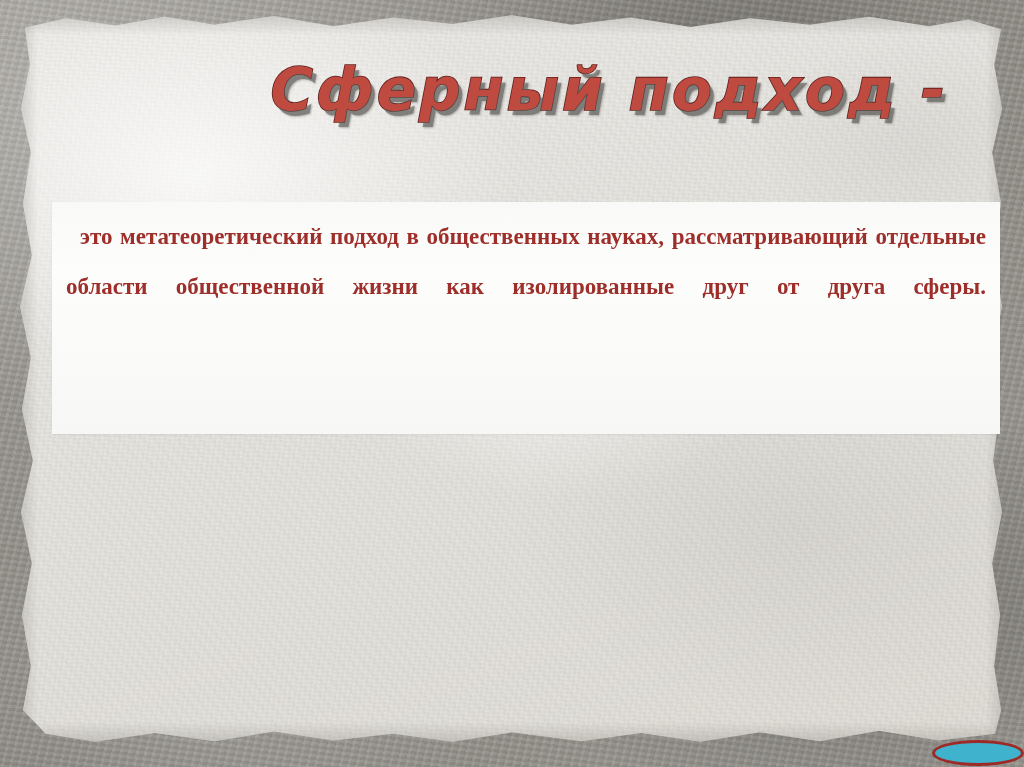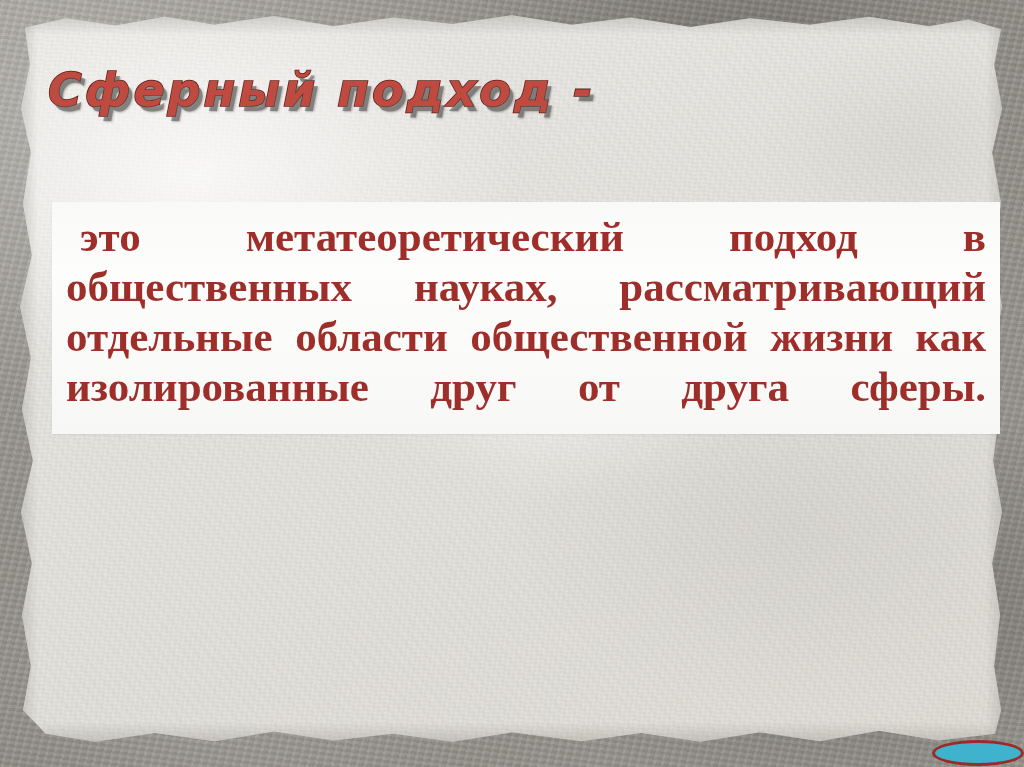--- a/index.html
+++ b/index.html
@@ -96,32 +96,33 @@
   }
 
   
   #title {
     position: absolute;
     left: 48px;
     top: 60px;
     width: 900px;
     height: 64px;
     font-family: "DejaVu Sans", sans-serif;
-    font-size: 46px;
+    font-size: 58px;
     font-weight: bold;
     font-style: italic;
     letter-spacing: 3px;
     line-height: 60px;
     white-space: nowrap;
     color: #bf4a40;
     -webkit-text-stroke: 1.6px #5d1f1c;
     paint-order: stroke fill;
     text-shadow:
       4px 5px 0 rgba(90,88,84,0.55),
       5px 6px 2px rgba(70,68,64,0.35);
+    text-align: right;
   }
 
   
   #content-box {
     position: absolute;
     left: 52px;
     top: 202px;
     width: 948px;
     height: 232px;
     background: #fbfbfa;
@@ -132,21 +133,21 @@
   #content-text {
     position: absolute;
     left: 14px;
     top: 10px;
     width: 920px;
     margin: 0;
     text-align: justify;
     text-justify: inter-word;
     font-family: "Liberation Serif", serif;
     font-weight: bold;
-    font-size: 43px;
+    font-size: 23px;
     line-height: 50px;
     color: #9d2e2a;
     text-indent: 14px;
     hyphens: none;
   }
   
   #content-text::after {
     content: "";
     display: inline-block;
     width: 100%;

